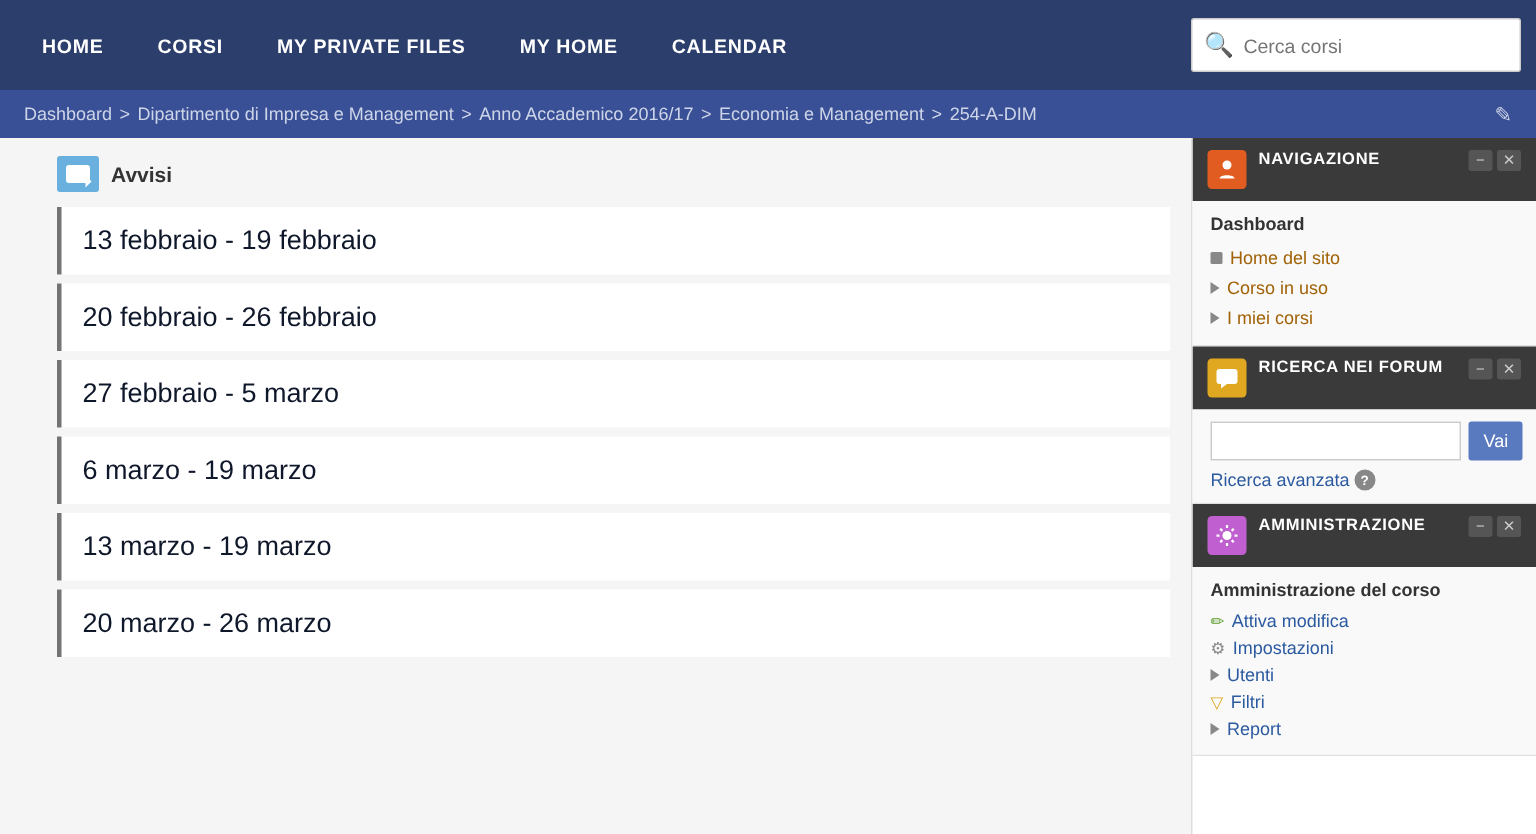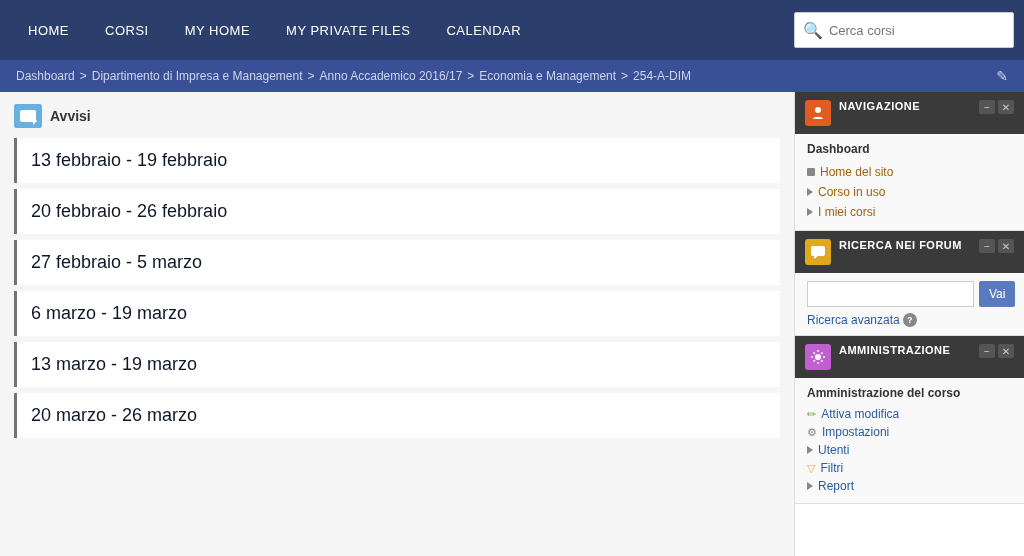--- a/index.html
+++ b/index.html
@@ -15,21 +15,21 @@
     }
     .nav-items {
       display: flex;
       align-items: center;
       flex: 1;
     }
     .nav-item {
       color: #fff;
       text-transform: uppercase;
       font-size: 13px;
-      font-weight: normal;
+      font-weight: bold;
       padding: 0 18px;
       height: 60px;
       display: flex;
       align-items: center;
       cursor: pointer;
       letter-spacing: 0.5px;
     }
     .search-area {
       display: flex;
       align-items: center;
@@ -74,20 +74,21 @@
       margin-left: auto;
       color: #cdd5e8;
       cursor: pointer;
       font-size: 14px;
     }
 
     
     #main-layout {
       display: flex;
       height: calc(556px - 60px - 32px);
+      padding-left: 24px;
     }
 
     
     #content {
       flex: 1;
       padding: 12px 14px;
       overflow-y: auto;
       background: #f5f5f5;
     }
 
@@ -315,22 +316,22 @@
       font-size: 11px;
     }
   </style>
 </head>
 <body>
 
 <div id="top-nav">
   <div class="nav-items">
     <div class="nav-item">HOME</div>
     <div class="nav-item">CORSI</div>
+    <div class="nav-item">MY PRIVATE FILES</div>
     <div class="nav-item">MY HOME</div>
-    <div class="nav-item">MY PRIVATE FILES</div>
     <div class="nav-item">CALENDAR</div>
   </div>
   <div class="search-area">
     <span class="search-icon-wrap">🔍</span>
     <input class="search-input" type="text" placeholder="Cerca corsi" style="">
   </div>
 </div>
 
 <div id="breadcrumb">
   <a>Dashboard</a>

